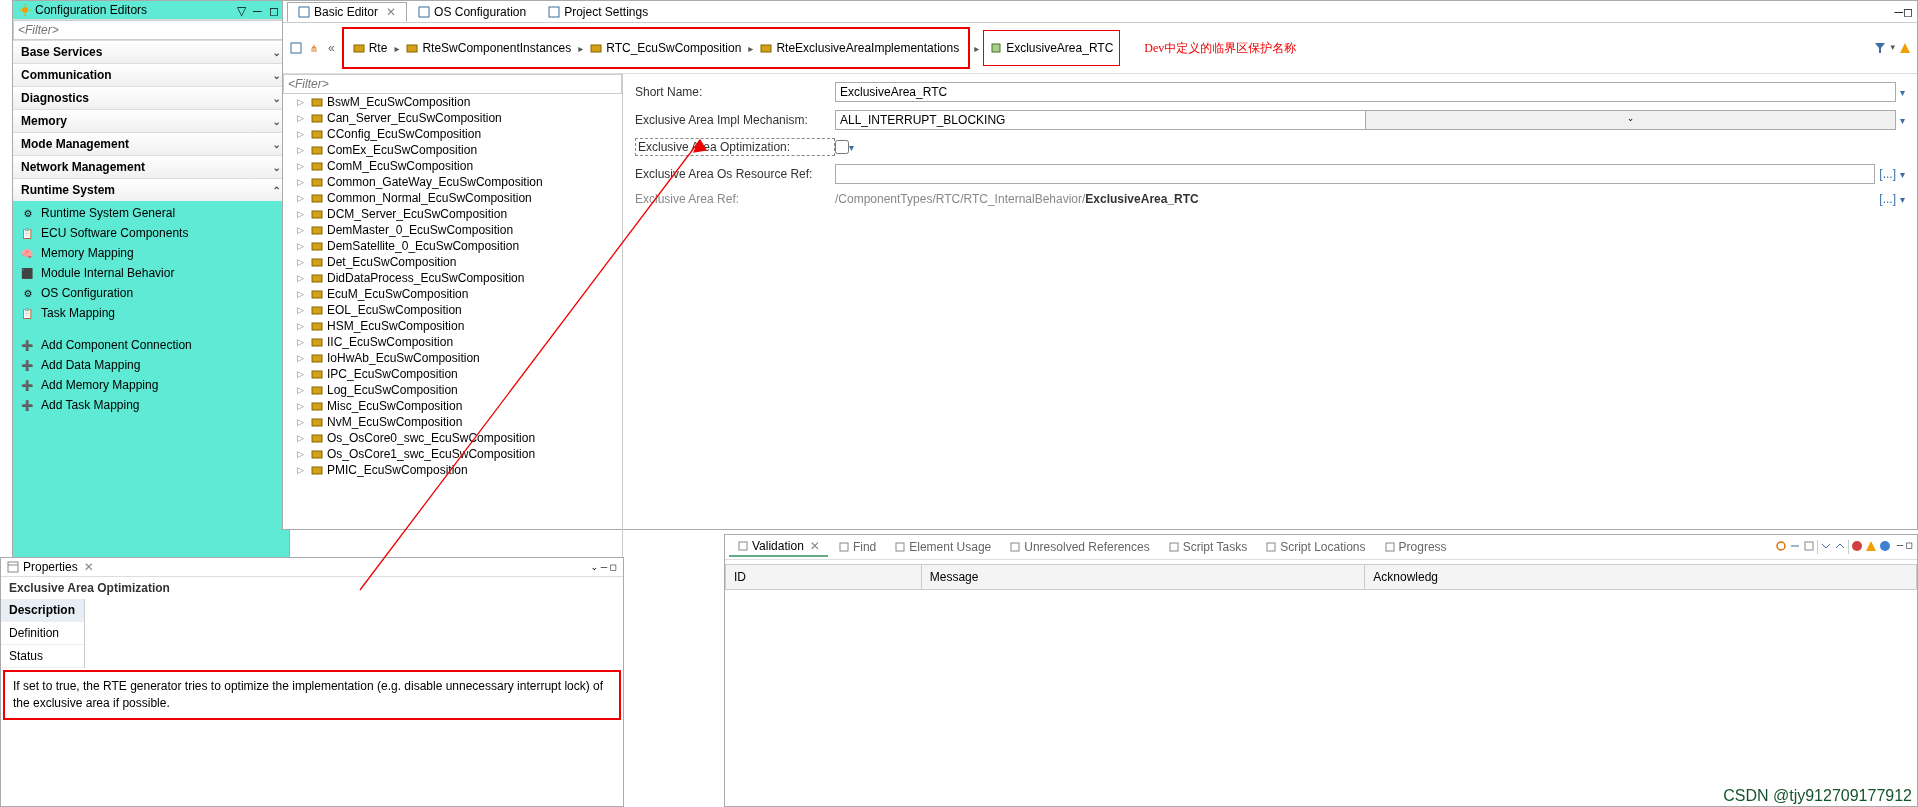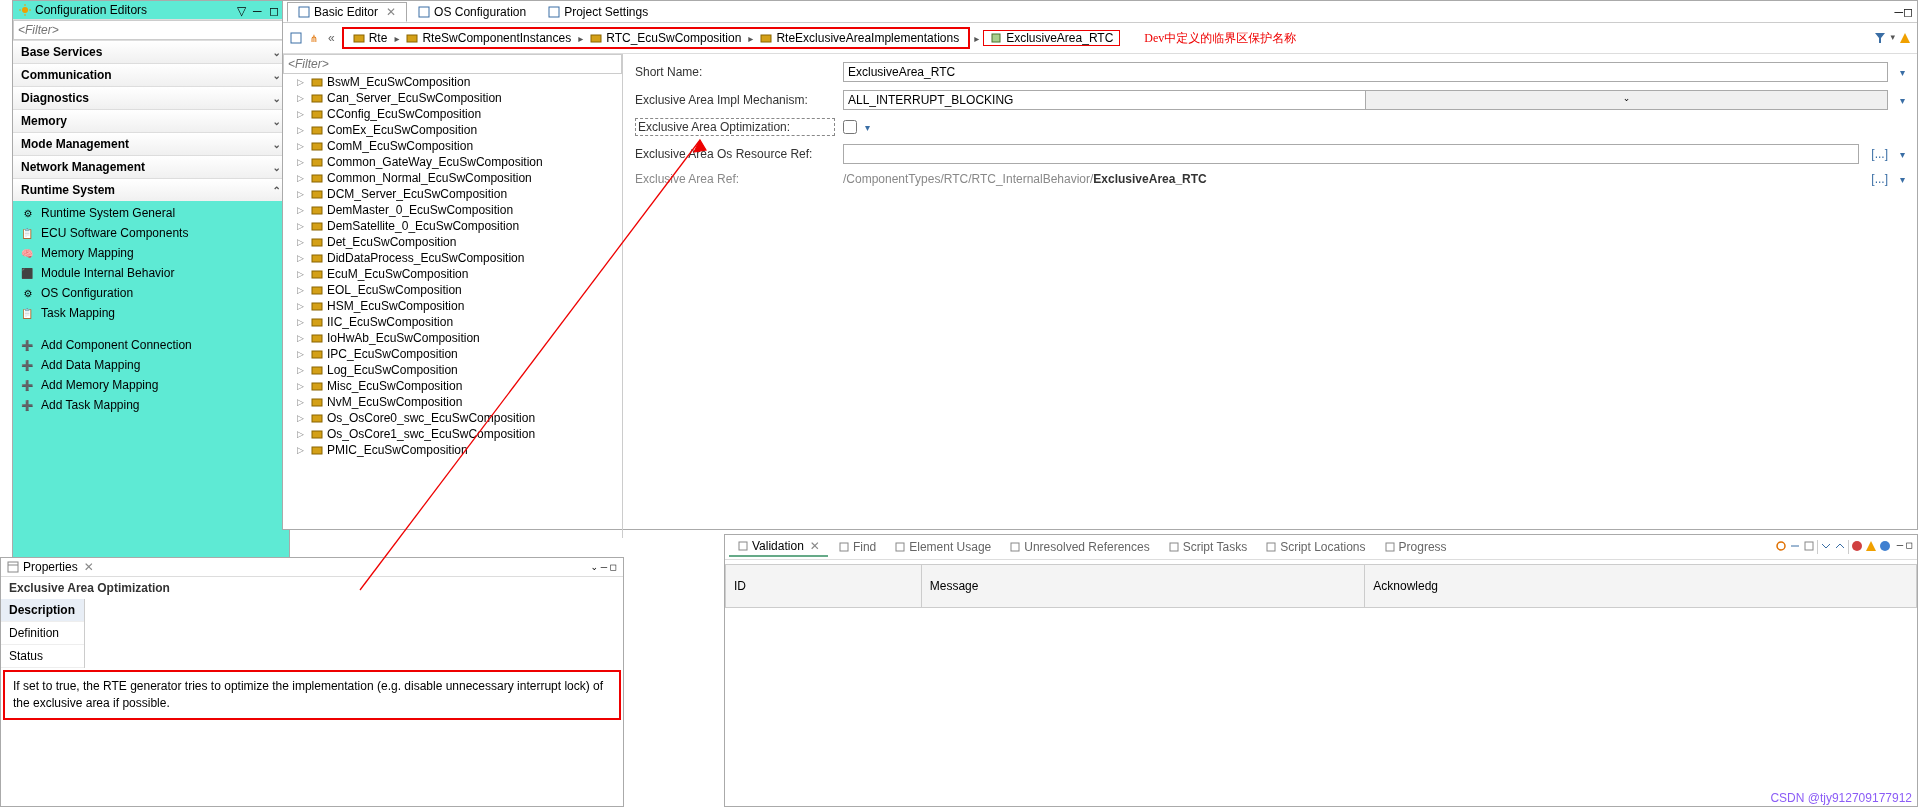--- a/index.html
+++ b/index.html
@@ -22,37 +22,37 @@
 
 .main-area { position: absolute; left: 282px; top: 0; right: 0; height: 530px; border: 1px solid #aaa; background: #fff; }
 .tabs { display: flex; align-items: center; border-bottom: 1px solid #ccc; padding: 0 4px; height: 22px; }
 .tab { display: flex; align-items: center; padding: 2px 10px; border: 1px solid transparent; cursor: pointer; gap:4px;}
 .tab.active { background: #fff; border: 1px solid #aaa; border-bottom: 1px solid #fff; }
 .tabs .spacer { flex: 1; }
 
 .breadcrumb-row { display: flex; align-items: center; padding: 4px 6px; border-bottom: 1px solid #ddd; gap: 4px; }
 .bc-ico { width: 14px; height: 14px; display:inline-flex; align-items:center; justify-content:center; font-size:10px;}
 .bc-back { color:#666; cursor:pointer; padding:0 3px;}
-.bc-item { display: flex; align-items: center; padding: 0 6px; cursor: pointer; gap:4px; border:1px solid transparent;}
+.bc-item { display: flex; align-items: center; padding: 10px 6px; cursor: pointer; gap:4px; border:1px solid transparent;}
 .bc-item.boxed { border: 1px solid #e00; }
 .bc-sep { color: #555; font-size: 10px; }
 .bc-red-wrap { border: 2px solid #e00; padding: 1px 2px; display: flex; align-items: center; }
 .bc-note { color: #e00; font-family: "SimSun", serif; margin-left: 20px; }
 .bc-right { margin-left: auto; display: flex; gap: 4px; }
 
 .content-split { display: flex; height: calc(100% - 44px); }
 .tree-pane { width: 340px; border-right: 1px solid #ccc; display: flex; flex-direction: column; }
 .tree-filter { width: 100%; border: 1px solid #ccc; padding: 2px 4px; color: #888; font-style: italic; }
 .tree-scroll { flex: 1; overflow-y: auto; position: relative; }
 .tree-node { display: flex; align-items: center; padding: 1px 4px 1px 28px; cursor: pointer; white-space: nowrap; }
 .tree-exp { position: absolute; left: 14px; color: #888; font-size: 9px; }
 .tree-ico { width: 12px; height: 12px; margin-right: 4px; display:inline-flex;align-items:center;justify-content:center; }
 
 .form-pane { flex: 1; padding: 8px 12px; position: relative; }
-.form-row { display: flex; align-items: center; margin-bottom: 8px; gap: 8px; }
+.form-row { display: flex; align-items: center; margin-bottom: 8px; }
 .form-label { width: 200px; color: #333; }
 .form-label.dim { color: #888; }
 .form-label.boxed { border: 1px dashed #888; padding: 1px 2px; }
 .form-input { flex: 1; border: 1px solid #aaa; padding: 2px 4px; background: #fff; }
 .form-dd { flex: 1; display: flex; border: 1px solid #aaa; }
 .form-dd span { flex: 1; padding: 2px 4px; }
 .form-dd .ddbtn { width: 16px; border-left: 1px solid #aaa; text-align: center; cursor: pointer; background: #f0f0f0; font-size:9px; }
 .form-chk { width: 14px; height: 14px; }
 .form-act { color: #3a6ea5; cursor: pointer; font-size: 10px; }
 .form-ref { color: #888; }
@@ -71,25 +71,25 @@
 .bl-content { flex: 1; padding: 6px 8px; border: 2px solid #e00; margin: 2px; font-size: 12px; line-height: 1.4; }
 
 .bottom-right { position: absolute; left: 724px; top: 534px; right: 0; bottom: 0; border: 1px solid #aaa; background: #fff; }
 .br-tabs { display: flex; align-items: center; border-bottom: 1px solid #ddd; padding: 2px 4px; gap: 2px; }
 .br-tab { padding: 2px 8px; cursor: pointer; color: #666; display:flex; align-items:center; gap:3px;}
 .br-tab.active { color: #000; border-bottom: 2px solid #6a8; }
 .br-tab .ico { width:12px;height:12px; }
 .br-icons { margin-left: auto; display: flex; gap: 2px; }
 .br-msg { padding: 4px 8px; color: #333; }
 .br-table { width: 100%; border-collapse: collapse; margin-top: 4px; }
-.br-table th { text-align: left; padding: 14px 8px; border: 1px solid #ccc; background: #f4f4f4; font-weight: normal; }
+.br-table th { text-align: left; padding: 5px 8px; border: 1px solid #ccc; background: #f4f4f4; font-weight: normal; }
 
 
 .arrow-line { position: absolute; stroke: #e00; stroke-width: 1.2; fill: none; pointer-events:none; z-index:50;}
-.watermark { position:absolute; right:6px; bottom:2px; color:#8b5cf6; font-size:12px; z-index:60;}
+.watermark { position:absolute; right:6px; bottom:2px; color:#14532d; font-size:16px; z-index:60;}
 
 
 svg.mini { width:12px; height:12px; vertical-align:middle; }
 .container-ico { fill:#d4a017; stroke:#8a6500; }
 .node-ico { fill:#a8d08d; stroke:#4a7030; }
 .filter-ico { fill:#3a6ea5; }
 .warn-ico { fill:#f0a000; }
 </style>
 </head>
 <body>

